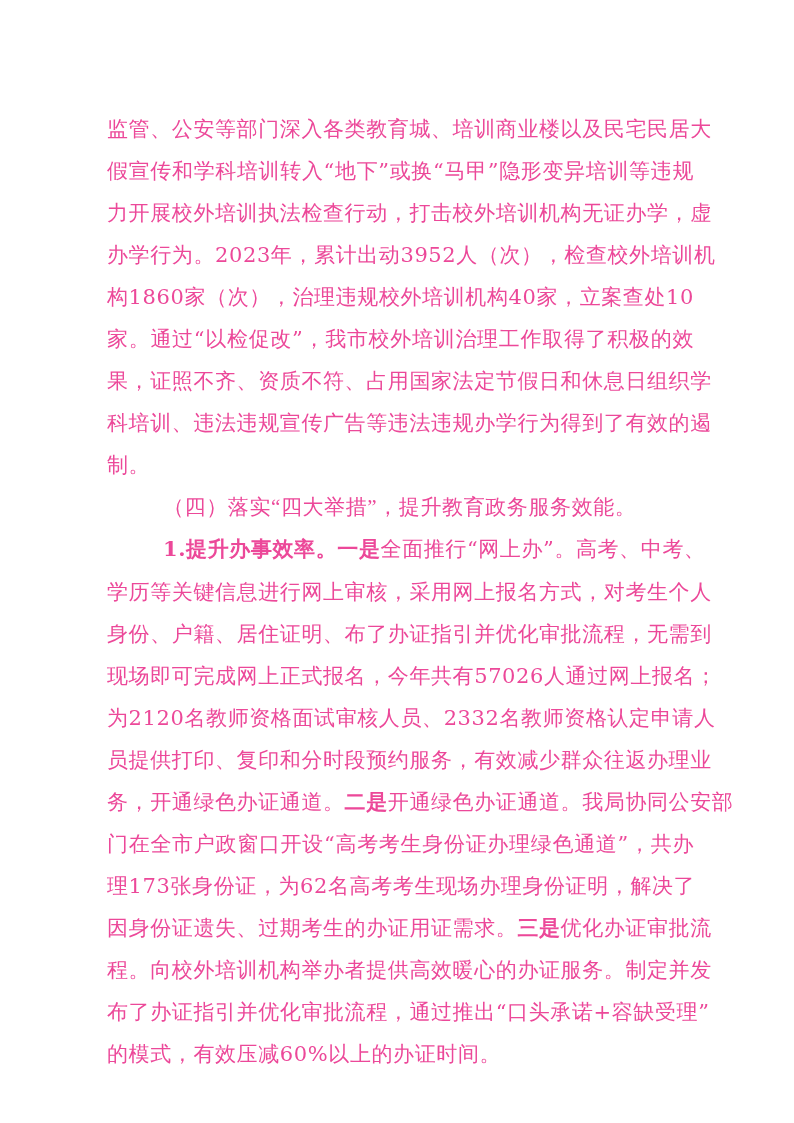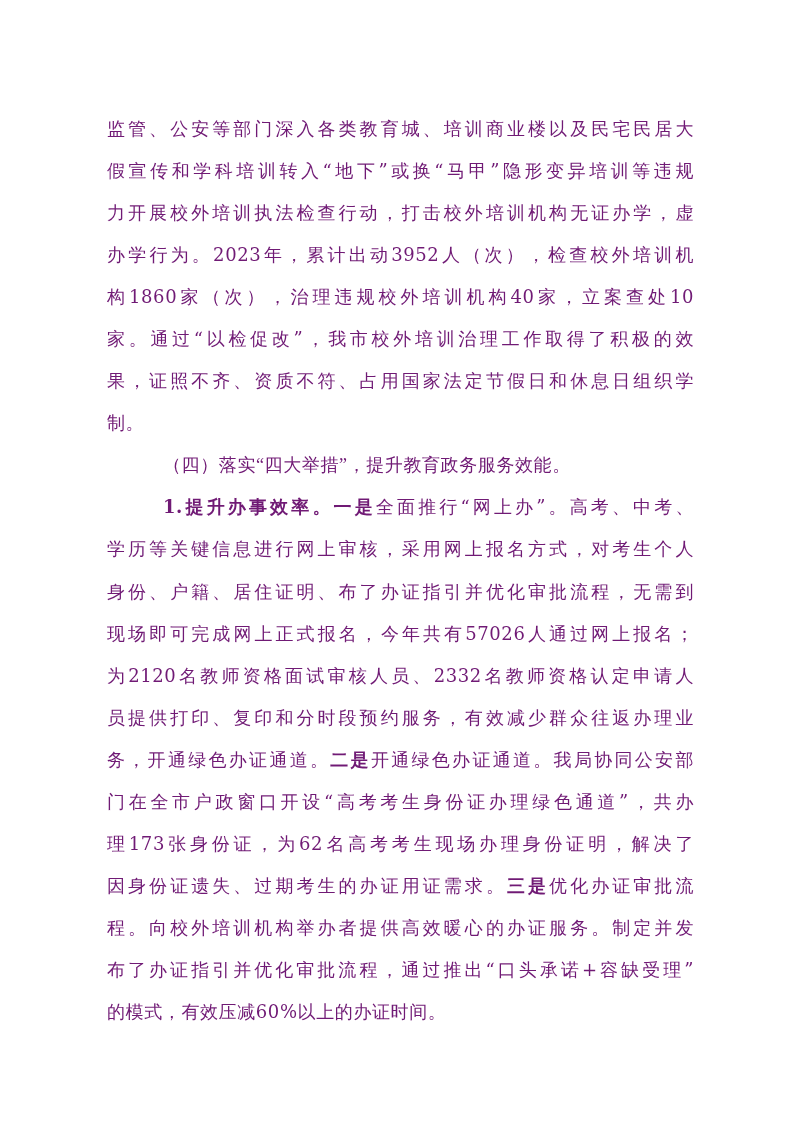--- a/index.html
+++ b/index.html
@@ -1,20 +1,20 @@
 <!DOCTYPE html>
 <html><head>
 <meta charset="utf-8">
 <style>
   html, body { margin: 0; padding: 0; background: #ffffff; }
   body { width: 794px; height: 1123px; position: relative; overflow: hidden; }
   .page {
     position: absolute; left: 107px; top: 108px; width: 587px;
     font-family: "DejaVu Serif", "Liberation Serif", serif;
-    font-size: 18px; color: #701a75;
+    font-size: 21px; color: #ec4899;
   }
   .line {
     height: 42.05px; line-height: 42.05px; white-space: nowrap;
     text-align: justify; text-align-last: justify; letter-spacing: 0.6px;
   }
   .line.last { text-align-last: left; }
   .indent { padding-left: 56px; }
   .heading { text-align-last: left; font-family: Liberation Serif, serif; }
   b { font-weight: bold; }
 </style>
@@ -23,20 +23,21 @@
 
 <div class="page" id="page">
     <div>
       <div class="line"><span>监管、公安等部门深入各类教育城、培训商业楼以及民宅民居大</span></div>
       <div class="line"><span>假宣传和学科培训转入“地下”或换“马甲”隐形变异培训等违规</span></div>
       <div class="line"><span>力开展校外培训执法检查行动，打击校外培训机构无证办学，虚</span></div>
       <div class="line"><span>办学行为。2023年，累计出动3952人（次），检查校外培训机</span></div>
       <div class="line"><span>构1860家（次），治理违规校外培训机构40家，立案查处10</span></div>
       <div class="line"><span>家。通过“以检促改”，我市校外培训治理工作取得了积极的效</span></div>
       <div class="line"><span>果，证照不齐、资质不符、占用国家法定节假日和休息日组织学</span></div>
+      <div class="line"><span>科培训、违法违规宣传广告等违法违规办学行为得到了有效的遏</span></div>
       <div class="line last"><span>制。</span></div>
     </div>
     <div>
       <div class="line heading indent last"><span>（四）落实“四大举措”，提升教育政务服务效能。</span></div>
     </div>
     <div>
       <div class="line indent"><b>1.提升办事效率。</b><b>一是</b><span>全面推行“网上办”。高考、中考、</span></div>
       <div class="line"><span>学历等关键信息进行网上审核，采用网上报名方式，对考生个人</span></div>
       <div class="line"><span>身份、户籍、居住证明、布了办证指引并优化审批流程，无需到</span></div>
       <div class="line"><span>现场即可完成网上正式报名，今年共有57026人通过网上报名；</span></div>

